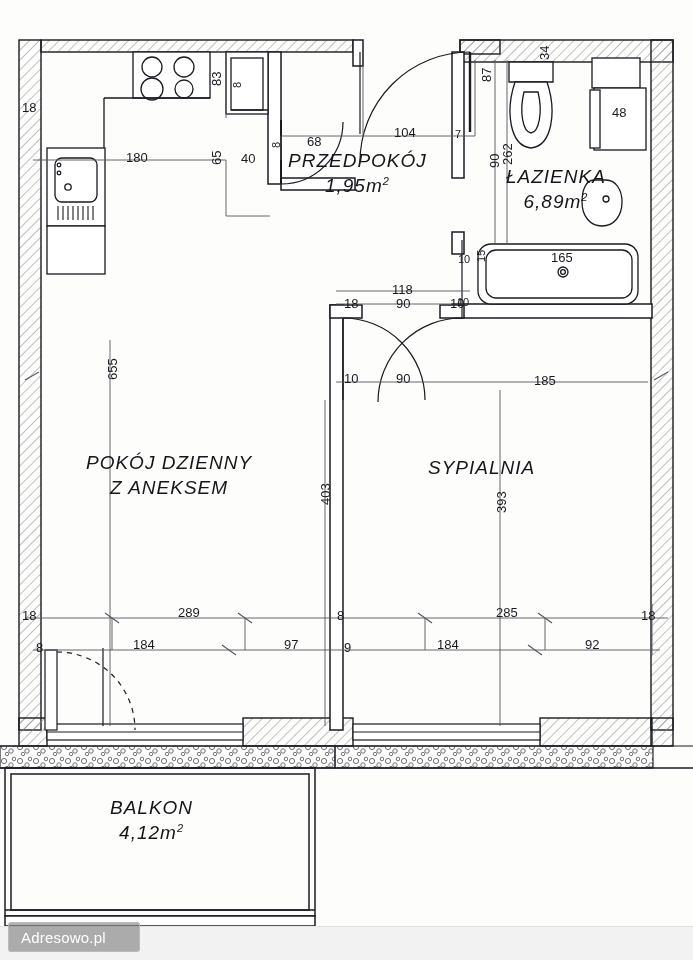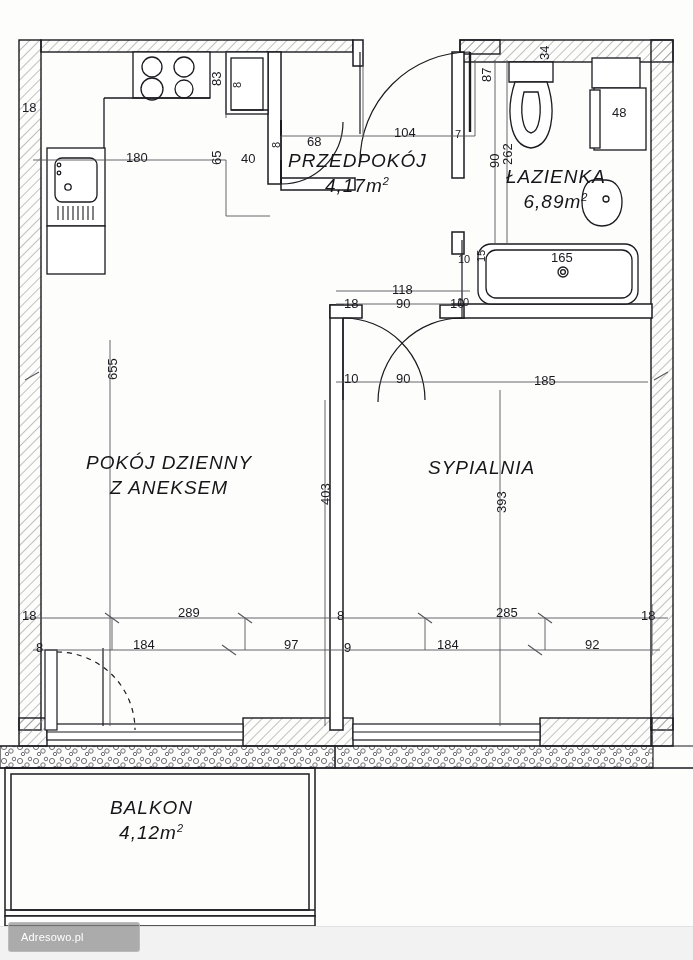--- a/index.html
+++ b/index.html
@@ -40,21 +40,21 @@
   .dim.vert{
     transform-origin:left top;
     transform:rotate(-90deg);
   }
   .wm{
     position:absolute;left:8px;top:922px;
     width:132px;height:30px;
     background:rgba(128,128,128,.62);
     border:1px solid rgba(190,190,190,.8);
     border-radius:3px;
-    color:#fff;font-size:11px;
+    color:#fff;font-size:15px;
     display:flex;align-items:center;
     padding-left:12px;box-sizing:border-box;
     font-family:"Liberation Sans", sans-serif;
     letter-spacing:.2px;
   }
   .botstrip{
     position:absolute;left:0;top:926px;width:693px;height:34px;
     background:#f2f2f2;border-top:1px solid #e2e2e2;
   }
 </style>
@@ -255,21 +255,21 @@
         <line x1="222" y1="645" x2="236" y2="655"></line>
         <line x1="528" y1="645" x2="542" y2="655"></line>
         <line x1="25" y1="380" x2="39" y2="372"></line>
         <line x1="654" y1="380" x2="668" y2="372"></line>
       </g>
     </g>
   </svg>
 
   <div class="roomlabel" style="left:288px;top:148px;">
     <span class="nm">PRZEDPOKÓJ</span>
-    <span class="ar"><span>4,17m</span><sup>2</sup></span>
+    <span class="ar"><span>1,95m</span><sup>2</sup></span>
   </div>
 
   <div class="roomlabel" style="left:506px;top:164px;">
     <span class="nm">ŁAZIENKA</span>
     <span class="ar"><span>6,89m</span><sup>2</sup></span>
   </div>
 
   <div class="roomlabel" style="left:86px;top:422px;margin-top:28px;">
     <span class="nm">POKÓJ DZIENNY</span>
     <span class="nm">Z ANEKSEM</span>

